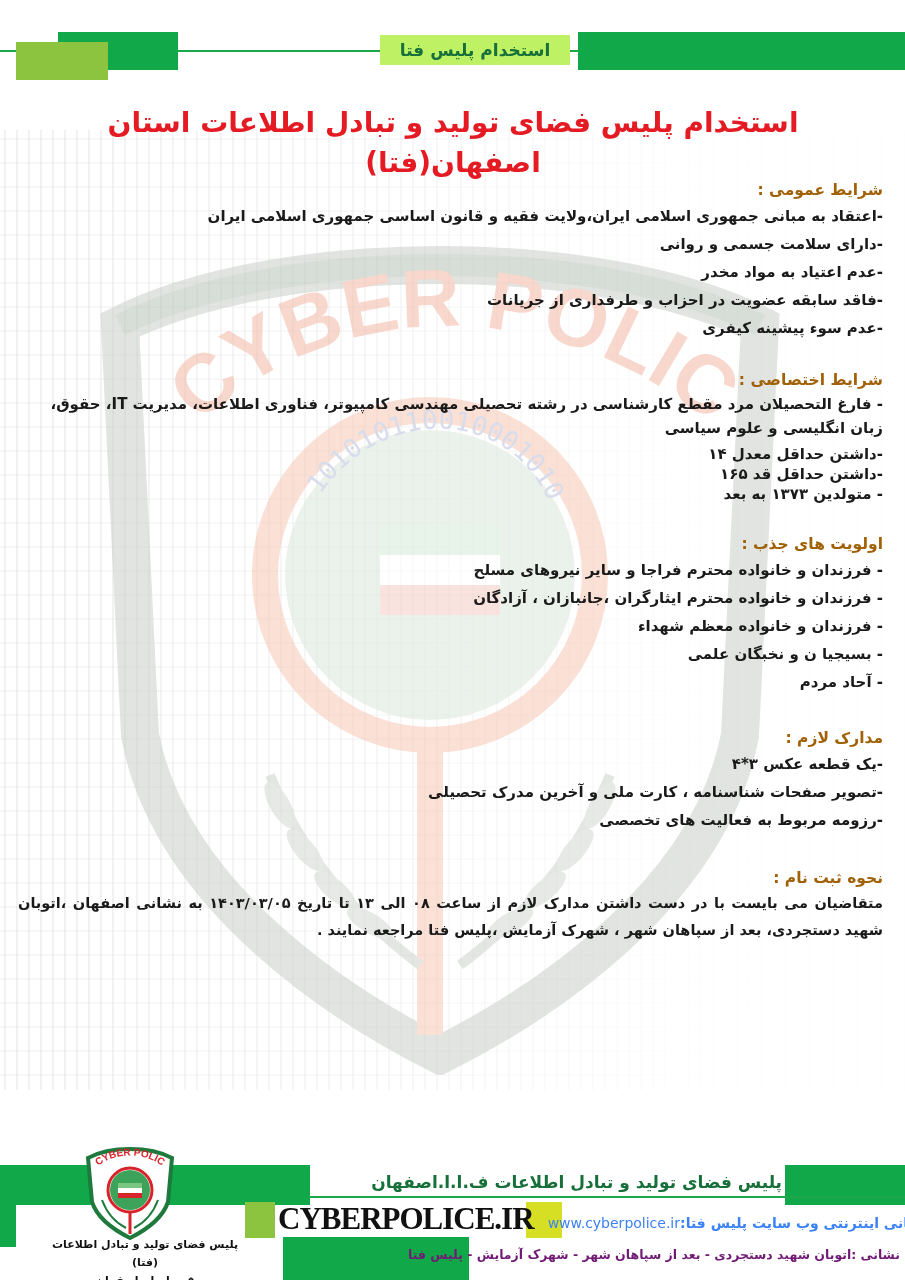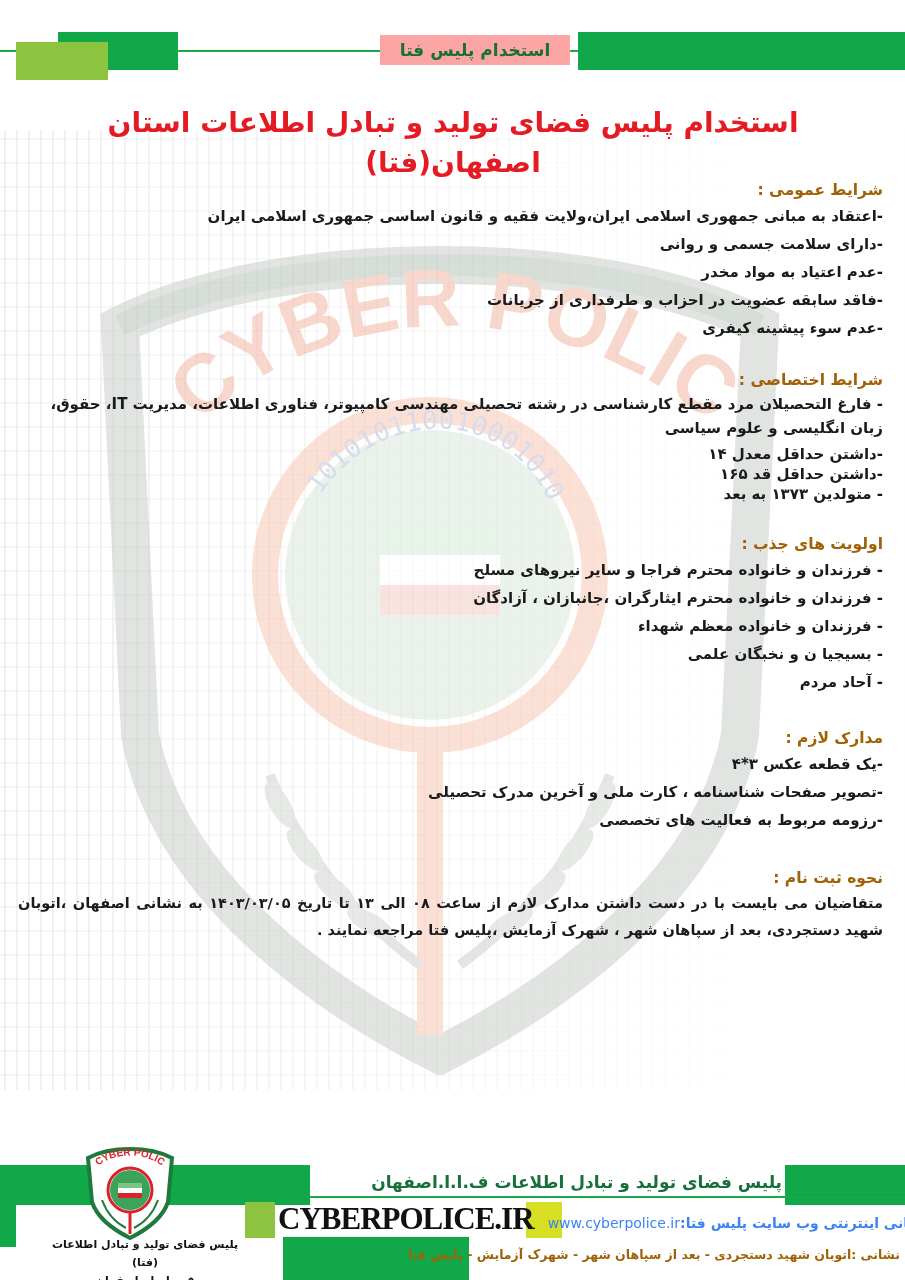--- a/index.html
+++ b/index.html
@@ -18,21 +18,21 @@
   }
   .watermark { position: absolute; left: 80px; top: 175px; width: 720px; height: 900px; z-index: 1; opacity: 0.55; }
 
   
   .top-line { position: absolute; left: 0; top: 50px; width: 905px; height: 2px; background: #1aa84a; z-index: 2; }
   .top-block-dark { position: absolute; left: 58px; top: 32px; width: 120px; height: 38px; background: #11a84a; z-index: 3; }
   .top-block-light { position: absolute; left: 16px; top: 42px; width: 92px; height: 38px; background: #8cc43f; z-index: 4; }
   .top-bar-right { position: absolute; left: 578px; top: 32px; width: 327px; height: 38px; background: #11a84a; z-index: 3; }
   .header-label {
     position: absolute; left: 380px; top: 35px; width: 190px; height: 30px;
-    background: #fca5a5; z-index: 4; text-align: center;
+    background: #bef264; z-index: 4; text-align: center;
     font-weight: bold; font-size: 17px; color: #17703a; line-height: 30px;
   }
   .main-title {
     position: absolute; left: 20px; top: 103px; width: 866px; text-align: center; z-index: 4;
     font-weight: bold; font-size: 28px; color: #e51b24; line-height: 40px;
   }
 
   
   .content { position: absolute; right: 22px; top: 178px; width: 865px; z-index: 5; direction: rtl; text-align: right; }
   .section-title { font-weight: bold; color: #a16207; font-size: 15.5px; line-height: 24px; }
@@ -52,21 +52,21 @@
 
   .f-org { position: absolute; left: 312px; top: 1168px; width: 470px; text-align: right; direction: rtl;
            font-weight: bold; font-size: 17px; color: #17703a; line-height: 28px; z-index: 4; }
   .f-brand { position: absolute; left: 278px; top: 1200px; width: 248px; text-align: center; z-index: 4;
              font-family: "Liberation Serif", serif; font-weight: bold; font-size: 31px; letter-spacing: -1px;
              color: #111; line-height: 38px; }
   .f-web { position: absolute; left: 596px; top: 1212px; width: 332px; direction: rtl; text-align: right; z-index: 4;
            font-size: 14px; font-weight: bold; color: #3b82f6; line-height: 22px; white-space: nowrap; }
   .f-web .url { font-weight: normal; }
   .f-addr { position: absolute; left: 476px; top: 1244px; width: 424px; direction: rtl; text-align: center; z-index: 4;
-            font-size: 12.5px; font-weight: bold; color: #a16207; line-height: 22px; white-space: nowrap; }
+            font-size: 12.5px; font-weight: bold; color: #701a75; line-height: 22px; white-space: nowrap; }
   .f-logo { position: absolute; left: 80px; top: 1140px; width: 100px; height: 100px; z-index: 5; }
   .f-logo-caption { position: absolute; left: 40px; top: 1236px; width: 210px; text-align: center; direction: rtl; z-index: 5;
                     font-size: 11px; font-weight: bold; color: #111; line-height: 18px; }
 </style>
 </head>
 <body>
 
 <div class="bg-pattern"></div>
 
 <svg class="watermark" viewBox="0 0 720 900">

